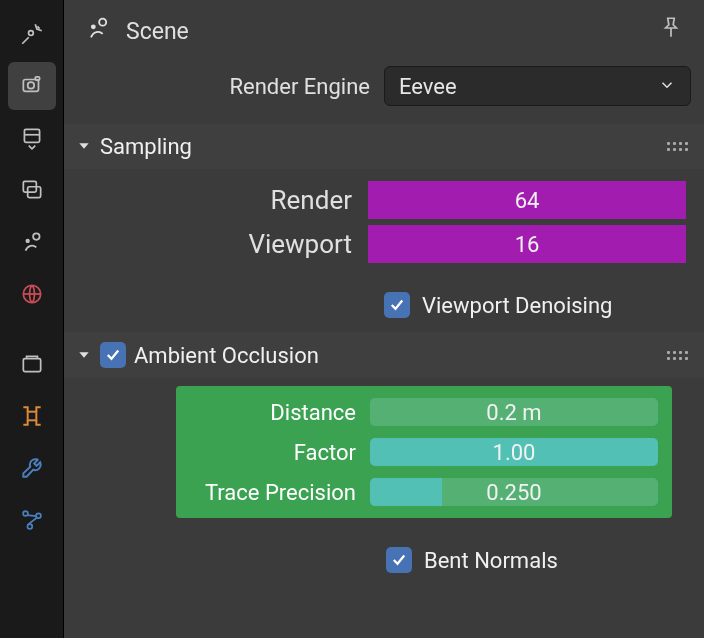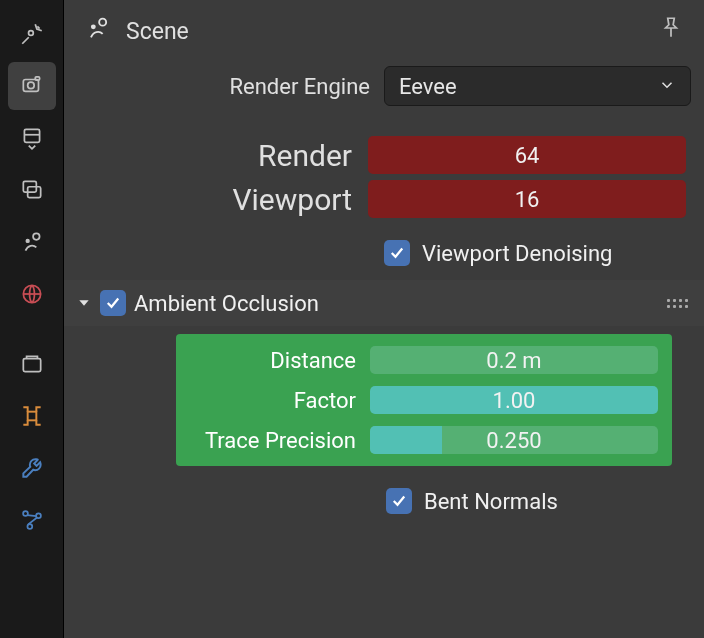--- a/index.html
+++ b/index.html
@@ -18,23 +18,23 @@
   .select-label{width:320px;text-align:right;color:#e0e0e0;font-size:22px;padding-right:14px;}
   .select{flex:1;background:#2b2b2b;border:1px solid #1a1a1a;border-radius:6px;height:40px;display:flex;align-items:center;padding:0 14px;color:#e6e6e6;font-size:22px;}
   .select .chev{margin-left:auto;}
   .panel-head{display:flex;align-items:center;padding:10px 16px 10px 12px;color:#f0f0f0;font-size:22px;gap:8px;background:#3f3f3f;}
   .panel-head .disclosure{color:#e0e0e0;}
   .panel-head .spacer{flex:1;}
   .handle{display:grid;grid-template-columns:repeat(4,3px);grid-template-rows:repeat(2,3px);gap:3px;}
   .handle span{width:3px;height:3px;background:#aaa;border-radius:1px;}
   .panel-body{padding:12px 18px 6px 14px;display:flex;flex-direction:column;gap:6px;}
   .row{display:flex;align-items:center;}
-  .row .lbl{width:290px;text-align:right;color:#e0e0e0;font-size:30px;padding-right:16px;}
-  .numfield{flex:1;height:38px;background:#7f1d1d;border-radius:5px;display:flex;align-items:center;justify-content:center;color:#f0f0f0;font-size:22px;}
-  .checkrow{display:flex;align-items:center;padding-left:306px;color:#f0f0f0;font-size:22px;gap:12px;margin-top:16px;}
+  .row .lbl{width:290px;text-align:right;color:#e0e0e0;font-size:26px;padding-right:16px;}
+  .numfield{flex:1;height:38px;background:#a21caf;border-radius:0;display:flex;align-items:center;justify-content:center;color:#f0f0f0;font-size:22px;}
+  .checkrow{display:flex;align-items:center;padding-left:306px;color:#f0f0f0;font-size:22px;gap:12px;margin-top:23px;}
   .check{width:26px;height:26px;background:#4772b3;border-radius:5px;display:flex;align-items:center;justify-content:center;}
   .highlight{margin:8px 32px 6px 112px;background:#3aa251;border-radius:4px;padding:12px 14px;display:flex;flex-direction:column;gap:12px;}
   .hrow{display:flex;align-items:center;}
   .hrow .lbl{width:180px;text-align:right;color:#ffffff;font-size:22px;padding-right:14px;}
   .slider{flex:1;height:28px;border-radius:5px;position:relative;display:flex;align-items:center;justify-content:center;color:#f2f2f2;font-size:22px;overflow:hidden;}
   .slider .fill{position:absolute;left:0;top:0;bottom:0;background:#52c0b4;}
   .slider .track{position:absolute;left:0;right:0;top:0;bottom:0;background:#55b073;}
   .slider span{position:relative;z-index:2;}
 </style>
 </head>
@@ -130,20 +130,37 @@
   <div class="select-row">
     <div class="select-label">Render Engine</div>
     <div class="select">
       <span>Eevee</span>
       <span class="chev"><svg width="18" height="18" viewBox="0 0 24 24" fill="none" stroke="#e0e0e0" stroke-width="2">
             <path d="M6 9l6 6 6-6"></path>
           </svg></span>
     </div>
   </div>
 
+  <div class="panel-head">
+    <span class="disclosure"><svg width="16" height="16" viewBox="0 0 24 24" fill="#e0e0e0">
+          <path d="M5 8l7 8 7-8z"></path>
+        </svg></span>
+    <span>Sampling</span>
+    <span class="spacer"></span>
+    <span class="handle">
+        <span></span>
+        <span></span>
+        <span></span>
+        <span></span>
+        <span></span>
+        <span></span>
+        <span></span>
+        <span></span>
+      </span>
+  </div>
 
   <div class="panel-body">
     <div class="row">
       <div class="lbl">Render</div>
       <div class="numfield">
           <span>64</span>
         </div>
     </div>
     <div class="row">
       <div class="lbl">Viewport</div>

